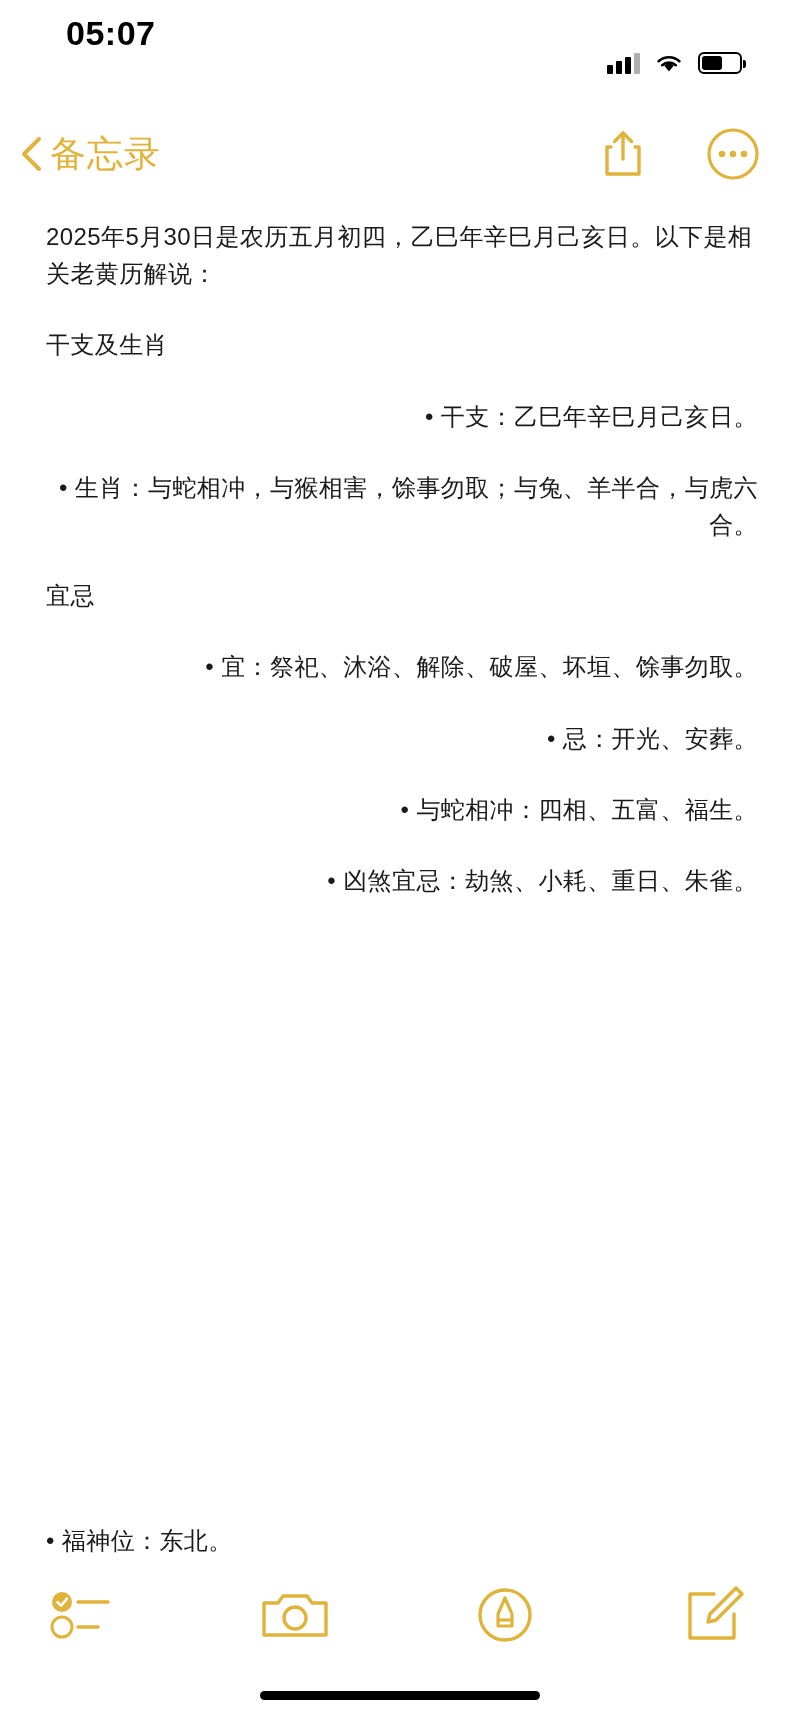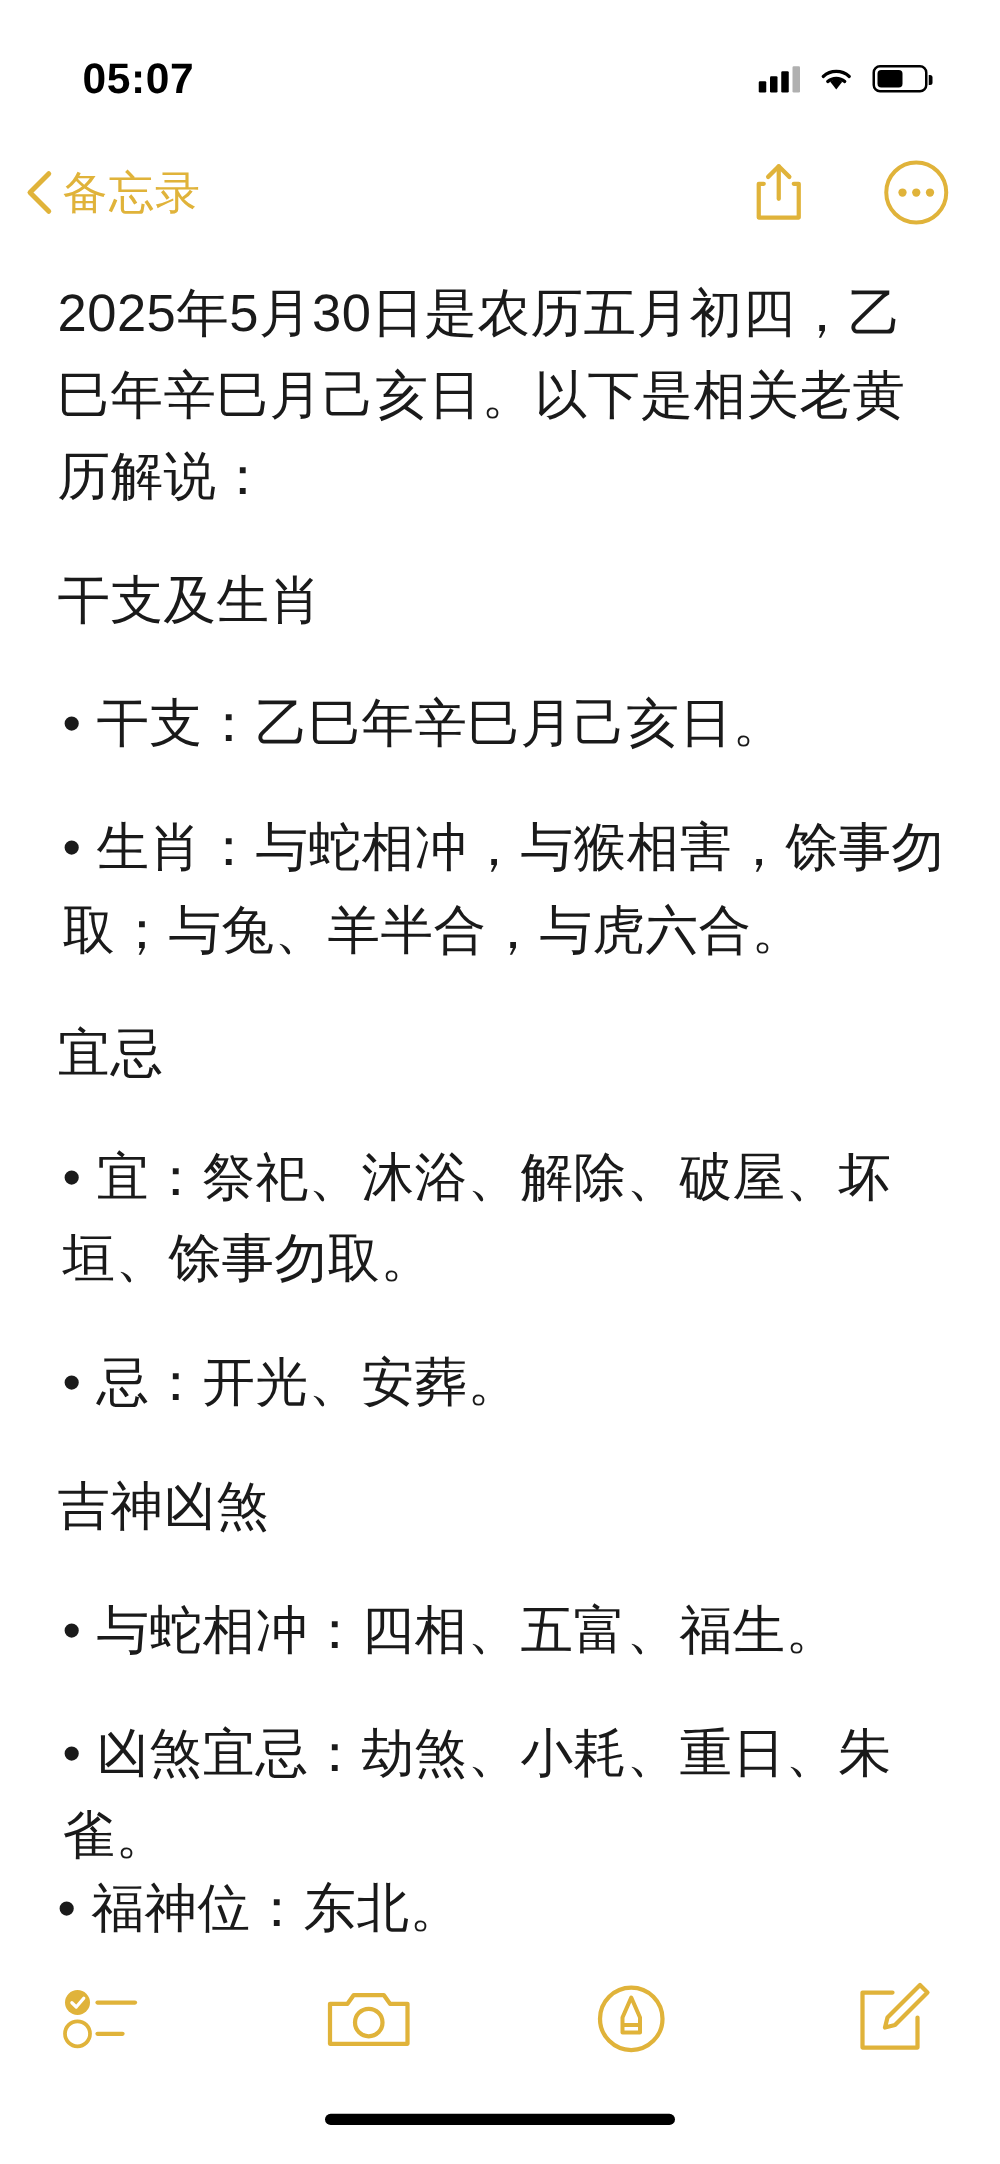--- a/index.html
+++ b/index.html
@@ -22,21 +22,20 @@
     background: #ffffff;
     display: flex;
     flex-direction: column;
   }
 
   
   .status-bar {
     height: 112px;
     flex: 0 0 112px;
     display: flex;
-    align-items: center;
     justify-content: space-between;
     padding: 0 58px 0 66px;
     box-sizing: border-box;
   }
   .status-time {
     font-size: 34px;
     font-weight: bold;
     color: #000000;
     letter-spacing: 0.5px;
     padding-top: 14px;
@@ -134,32 +133,33 @@
 
   
   .note-body {
     flex: 1;
     padding: 22px 42px 0 46px;
     box-sizing: border-box;
     overflow: hidden;
     position: relative;
   }
   .para {
-    font-size: 42px;
+    font-size: 24px;
     line-height: 1.55;
     color: #1a1a1a;
     margin: 0 0 34px 0;
     letter-spacing: 0.4px;
     word-break: break-word;
   }
   .para.heading {
     margin-bottom: 34px;
   }
   .para.bullet {
     padding-left: 4px;
+    text-align: right;
   }
   .para.clipped {
     position: absolute;
     bottom: -4px;
     left: 46px;
     right: 26px;
     margin: 0;
     color: #1a1a1a;
   }
 
@@ -253,21 +253,20 @@
   </div>
 
   <div class="note-body">
     <p class="para">2025年5月30日是农历五月初四，乙巳年辛巳月己亥日。以下是相关老黄历解说：</p>
     <p class="para heading">干支及生肖</p>
     <p class="para bullet">• 干支：乙巳年辛巳月己亥日。</p>
     <p class="para bullet">• 生肖：与蛇相冲，与猴相害，馀事勿取；与兔、羊半合，与虎六合。</p>
     <p class="para heading">宜忌</p>
     <p class="para bullet">• 宜：祭祀、沐浴、解除、破屋、坏垣、馀事勿取。</p>
     <p class="para bullet">• 忌：开光、安葬。</p>
-    <p class="para heading">吉神凶煞</p>
     <p class="para bullet">• 与蛇相冲：四相、五富、福生。</p>
     <p class="para bullet">• 凶煞宜忌：劫煞、小耗、重日、朱雀。</p>
     <p class="para clipped">• 福神位：东北。</p>
   </div>
 
   <div class="toolbar">
     <div class="tool">
       <svg viewBox="0 0 78 60" width="78" height="60">
         <circle cx="16" cy="17" r="10" fill="#e0b33a"></circle>
         <path d="M11.5 17.2 L15 20.6 L21 13.6" stroke="#ffffff" stroke-width="2.6" fill="none" stroke-linecap="round" stroke-linejoin="round"></path>

